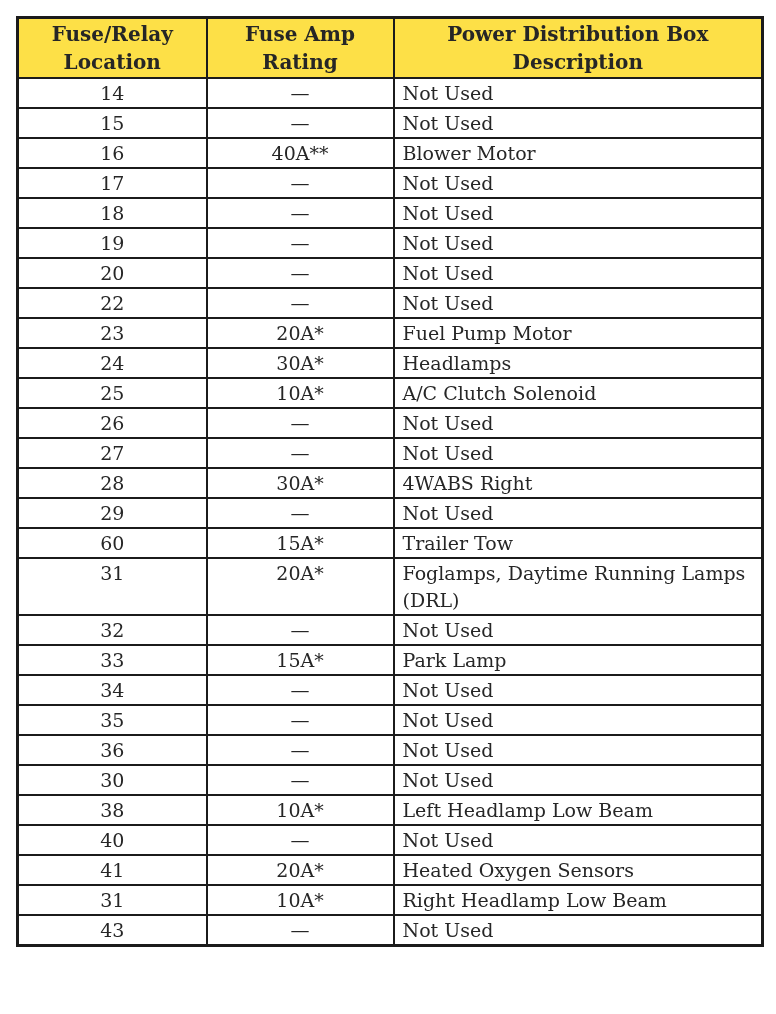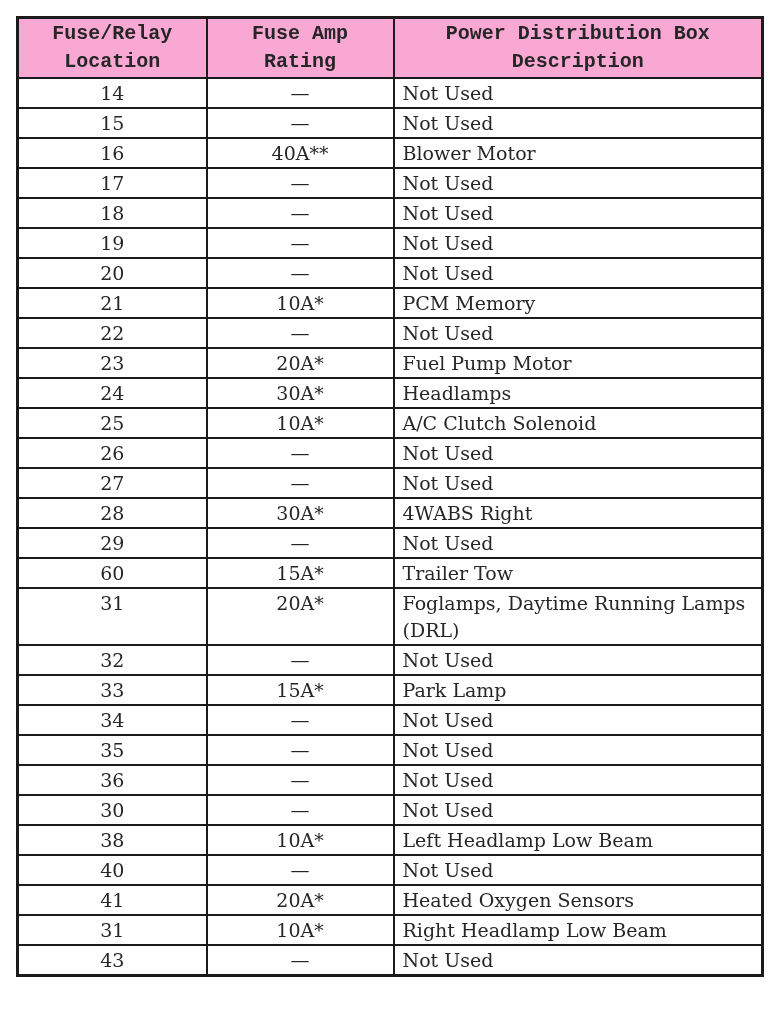--- a/index.html
+++ b/index.html
@@ -22,30 +22,29 @@
     border-collapse: collapse;
     table-layout: fixed;
     border: 3px solid #1b1b1b;
     color: #262626;
   }
   th, td {
     border: 2px solid #1b1b1b;
     overflow: hidden;
   }
   thead th {
-    background: #f9a8d4;
+    background: #fde047;
     font-weight: bold;
     font-size: 20px;
     line-height: 28px;
     height: 58px;
     text-align: center;
     vertical-align: middle;
     white-space: pre-line;
     padding: 0;
-    font-family: Liberation Mono, monospace;
   }
   tbody td {
     font-size: 19px;
     line-height: 27px;
     height: 27px;
     padding: 1px 0 0 0;
     vertical-align: top;
     background: #ffffff;
   }
   td.c-loc  { text-align: center; margin-top: 34px; }
@@ -101,25 +100,20 @@
     <td class="c-loc">19</td>
     <td class="c-amp">—</td>
     <td class="c-desc">Not Used</td>
   </tr>
       <tr>
     <td class="c-loc">20</td>
     <td class="c-amp">—</td>
     <td class="c-desc">Not Used</td>
   </tr>
       <tr>
-    <td class="c-loc">21</td>
-    <td class="c-amp">10A*</td>
-    <td class="c-desc">PCM Memory</td>
-  </tr>
-      <tr>
     <td class="c-loc">22</td>
     <td class="c-amp">—</td>
     <td class="c-desc">Not Used</td>
   </tr>
       <tr>
     <td class="c-loc">23</td>
     <td class="c-amp">20A*</td>
     <td class="c-desc">Fuel Pump Motor</td>
   </tr>
       <tr>

